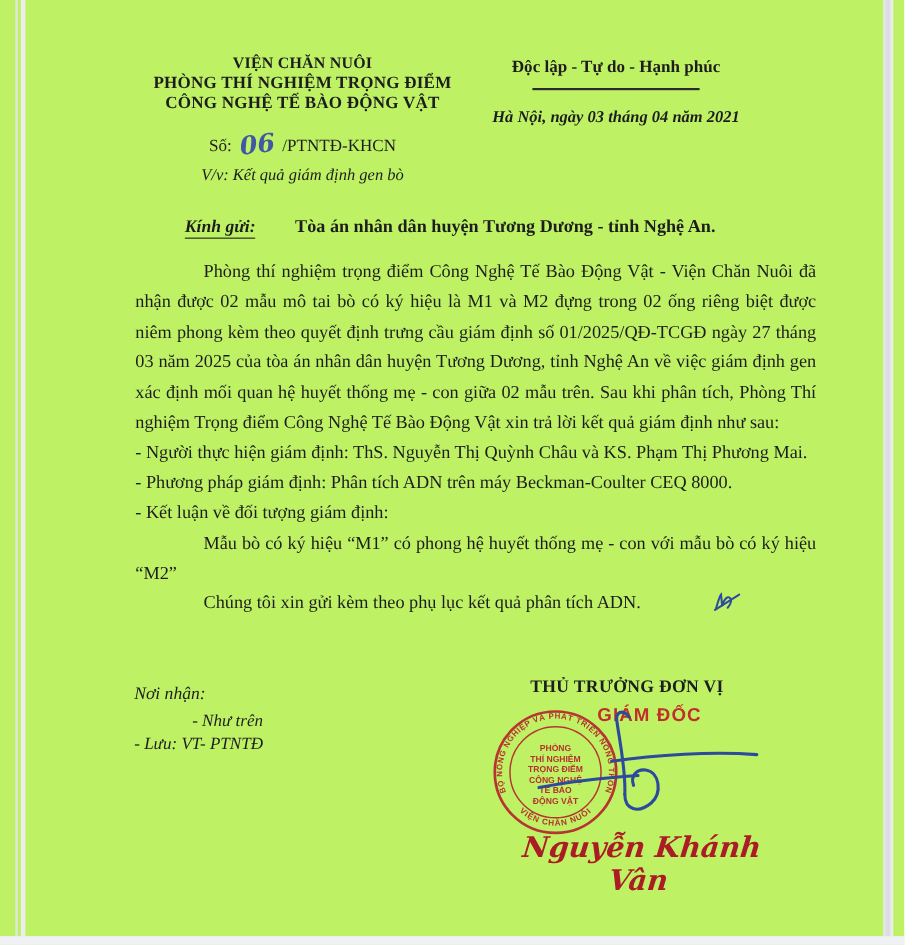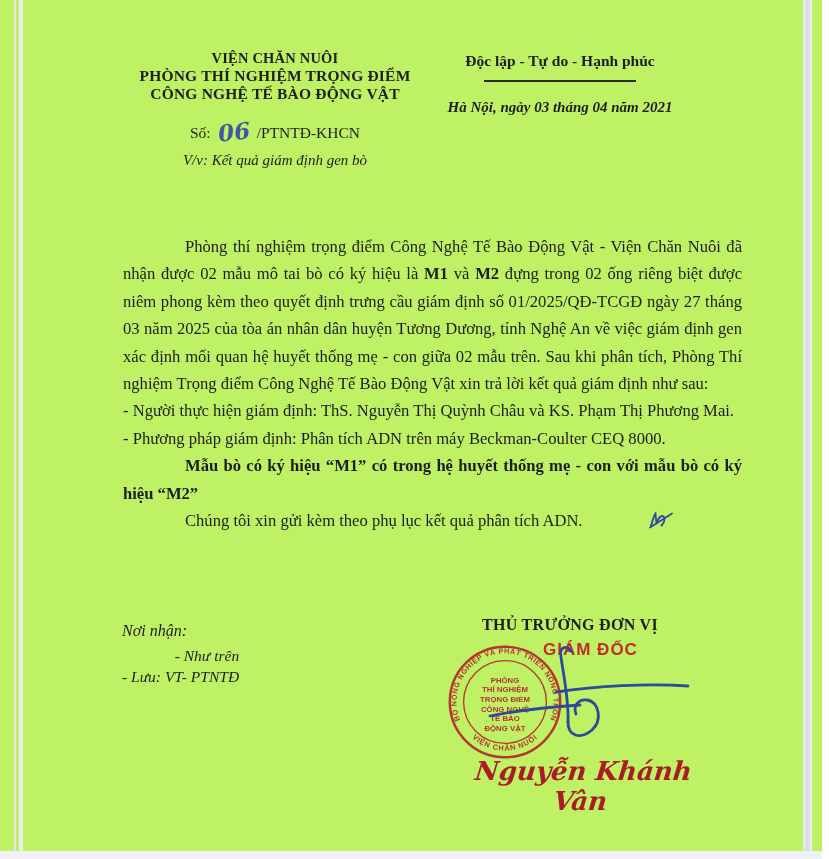--- a/index.html
+++ b/index.html
@@ -34,21 +34,21 @@
   
   .kinh-gui { position:absolute; left:168px; top:196px; font-size:16px; white-space:nowrap; }
   .kg-label { font-weight:bold; font-style:italic; border-bottom:1.6px solid #1d1d1d; padding-bottom:1px; }
   .kg-name  { font-weight:bold; font-size:16.5px; margin-left:36px; }
 
   
   .body-text { position:absolute; left:123px; top:233px; width:619px;
                font-size:16.6px; line-height:27.4px; text-align:justify; }
   .body-text p { margin:0; }
   .indent  { text-indent:62px; }
-  .bold    { font-weight:bold; }
+  .bold    { font-weight:normal; }
   .closing-mark { display:inline-block; vertical-align:-4px; margin-left:3px; }
 
   
   .noi-nhan { position:absolute; left:122px; top:620px; font-size:15.5px; line-height:21.5px; }
   .nn-label { font-weight:normal; font-style:italic; font-size:16px; margin-bottom:3px; }
   .nn-item  { font-style:italic;text-align:right; }
 
   
   .sign-title { position:absolute; left:430px; top:616px; width:280px; text-align:center;
                 font-weight:bold; font-size:16px; letter-spacing:.3px; }
@@ -77,26 +77,30 @@
     <div class="so-line"><span>Số:</span><span class="so-number">06</span><span>/PTNTĐ-KHCN</span></div>
     <div class="vv-line">V/v: Kết quả giám định gen bò</div>
   </div>
 
   <div class="hdr-right">
     <div class="l2">Độc lập - Tự do - Hạnh phúc</div>
     <div class="hdr-rule"></div>
     <div class="date-line">Hà Nội, ngày 03 tháng  04 năm 2021</div>
   </div>
 
+  <div class="kinh-gui">
+    <span class="kg-label">Kính gửi:</span><span class="kg-name">Tòa án nhân dân huyện Tương Dương - tỉnh Nghệ An.</span>
+  </div>
 
   <div class="body-text">
     <p class="indent"><span>Phòng thí nghiệm trọng điểm Công Nghệ Tế Bào Động Vật - Viện Chăn Nuôi đã nhận được 02 mẫu mô tai bò có ký hiệu là </span><span class="bold">M1</span><span> và </span><span class="bold">M2</span><span> đựng trong 02 ống riêng biệt được niêm phong kèm theo quyết định trưng cầu giám định số 01/2025/QĐ-TCGĐ ngày 27 tháng 03 năm 2025 của tòa án nhân dân huyện Tương Dương, tỉnh Nghệ An về việc giám định gen xác định mối quan hệ huyết thống mẹ - con giữa 02 mẫu trên. Sau khi phân tích, Phòng Thí nghiệm Trọng điểm Công Nghệ Tế Bào Động Vật xin trả lời kết quả giám định như sau:</span></p>
     <p>- Người thực hiện giám định: ThS. Nguyễn Thị Quỳnh Châu và KS. Phạm Thị Phương Mai.</p>
     <p>- Phương pháp giám định: Phân tích ADN trên máy Beckman-Coulter CEQ 8000.</p>
-    <p class="indent bold">Mẫu bò có ký hiệu “M1” có trong hệ huyết thống mẹ - con với mẫu bò có ký hiệu “M2”</p>
+    <p>- Kết luận về đối tượng giám định:</p>
+    <p class="indent bold">Mẫu bò có ký hiệu “M1” có phong hệ huyết thống mẹ - con với mẫu bò có ký hiệu “M2”</p>
     <p class="indent"><span>Chúng tôi xin gửi kèm theo phụ lục kết quả phân tích ADN.</span><span class="closing-mark"><svg width="26" height="20" viewBox="0 0 26 20">
             <g fill="none" stroke="#2d4a9c" stroke-width="1.8" stroke-linecap="round">
               <path d="M3,16 C5,9 6.5,4.5 7.5,3.5 L8.5,14 C10.5,6.5 14,4.5 16,7 C17.5,9.5 15.5,13.5 13.5,15.5"></path>
               <path d="M2,17.5 L24,3.5"></path>
             </g>
           </svg></span></p>
   </div>
 
   <div class="noi-nhan">
     <div class="nn-label">Nơi nhận:</div>

